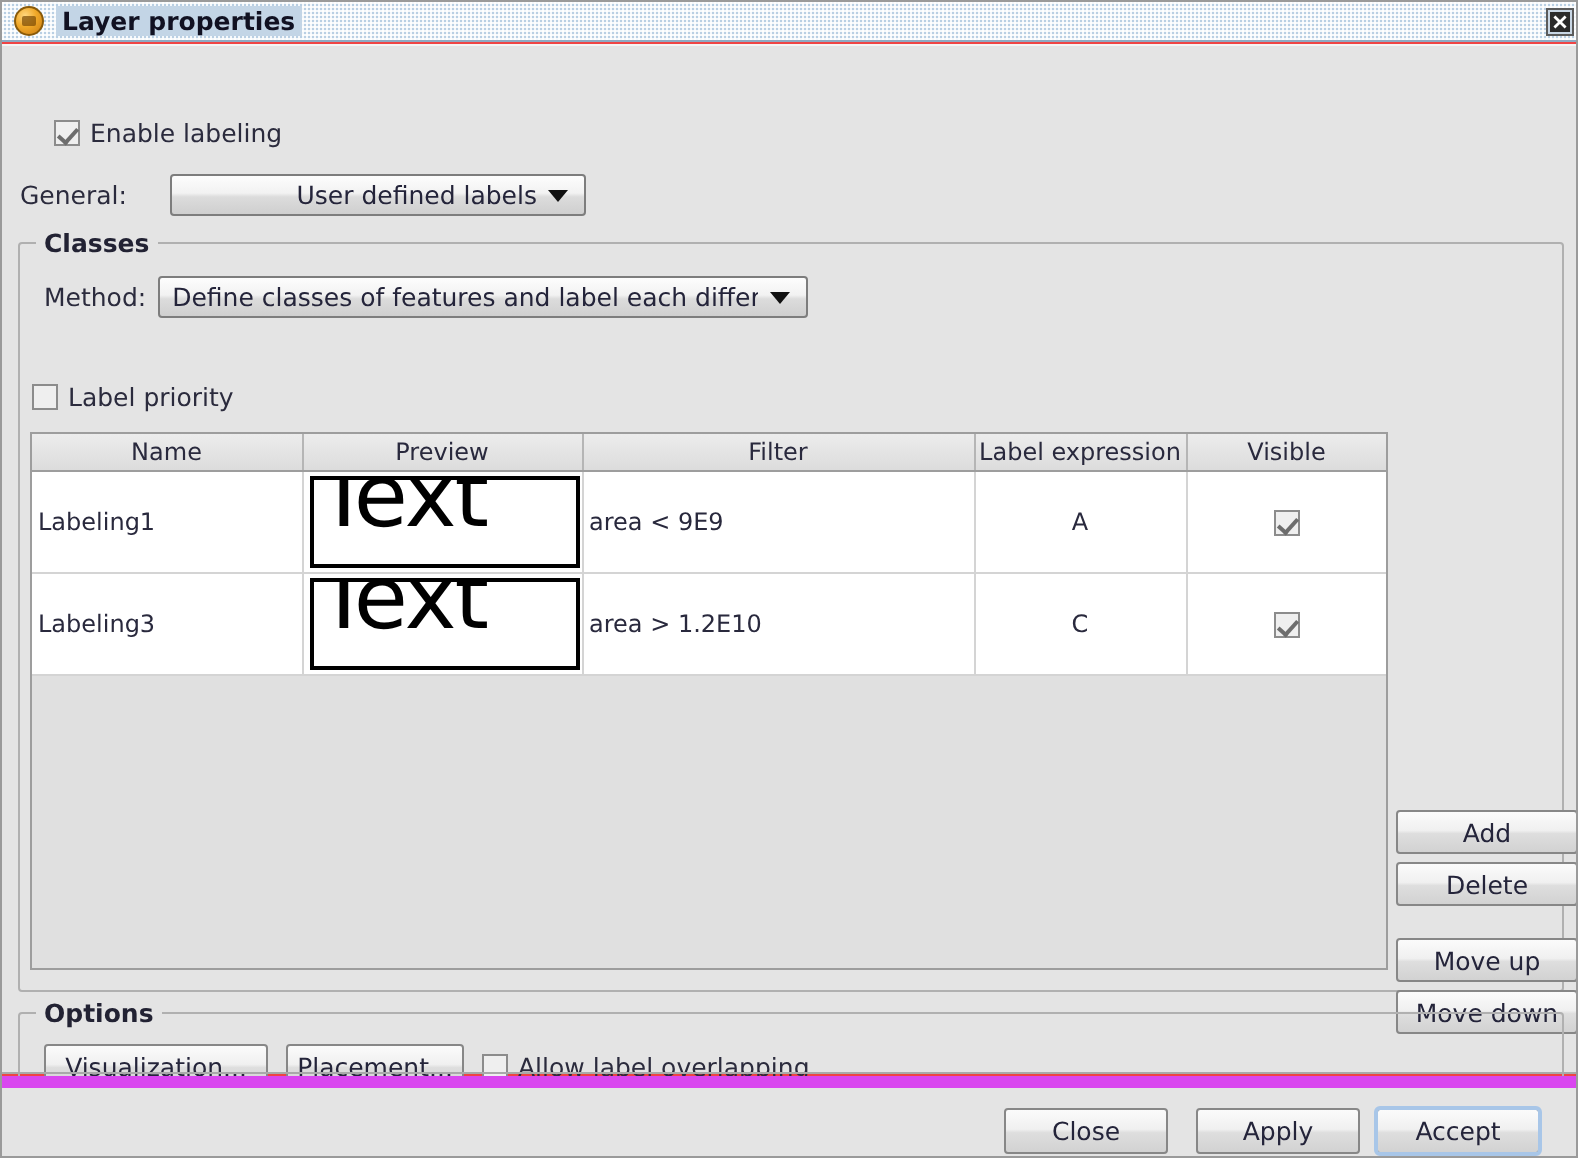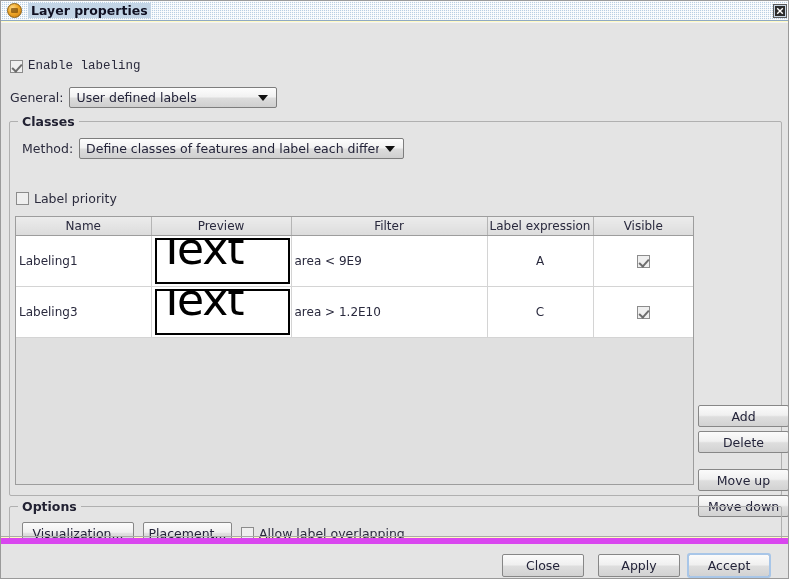--- a/index.html
+++ b/index.html
@@ -10,21 +10,21 @@
   body {
     font-family: "DejaVu Sans", sans-serif;
     font-size: 12px;
     color: #1a1a2e;
   }
   #app {
     position: relative;
     width: 789px;
     height: 579px;
     overflow: hidden;
-    background: #fef9c3;
+    background: #ef4444;
     box-sizing: border-box;
     border: 1px solid #9a9a9a;
   }
 
   
   .titlebar {
     position: absolute;
     left: 0; top: 0;
     width: 789px;
     height: 20px;
@@ -160,29 +160,30 @@
   .cbrow {
     display: flex;
     align-items: center;
     gap: 5px;
     white-space: nowrap;
   }
   .cbrow .lbl { font-size: 12.5px; color:#2b2b3d; }
 
   .enable-row {
     position: absolute;
-    left: 9px; top: 36px; font-family: Liberation Mono, monospace;
+    left: 26px; top: 36px;
   }
 
   .general-row {
     position: absolute;
     left: 9px; top: 64px;
     display: flex;
     align-items: center;
-    gap: 6px;
+    gap: 22px;
+    text-align: right;
   }
   .general-row .fieldlabel { font-size: 12.5px; color:#2b2b3d; }
 
   
   .combo {
     height: 21px;
     background: linear-gradient(#fdfdfd 0%, #f2f2f2 45%, #dcdcdc 55%, #cfcfcf 100%);
     border: 1px solid #7d7d7d;
     border-radius: 2px;
     box-sizing: border-box;

